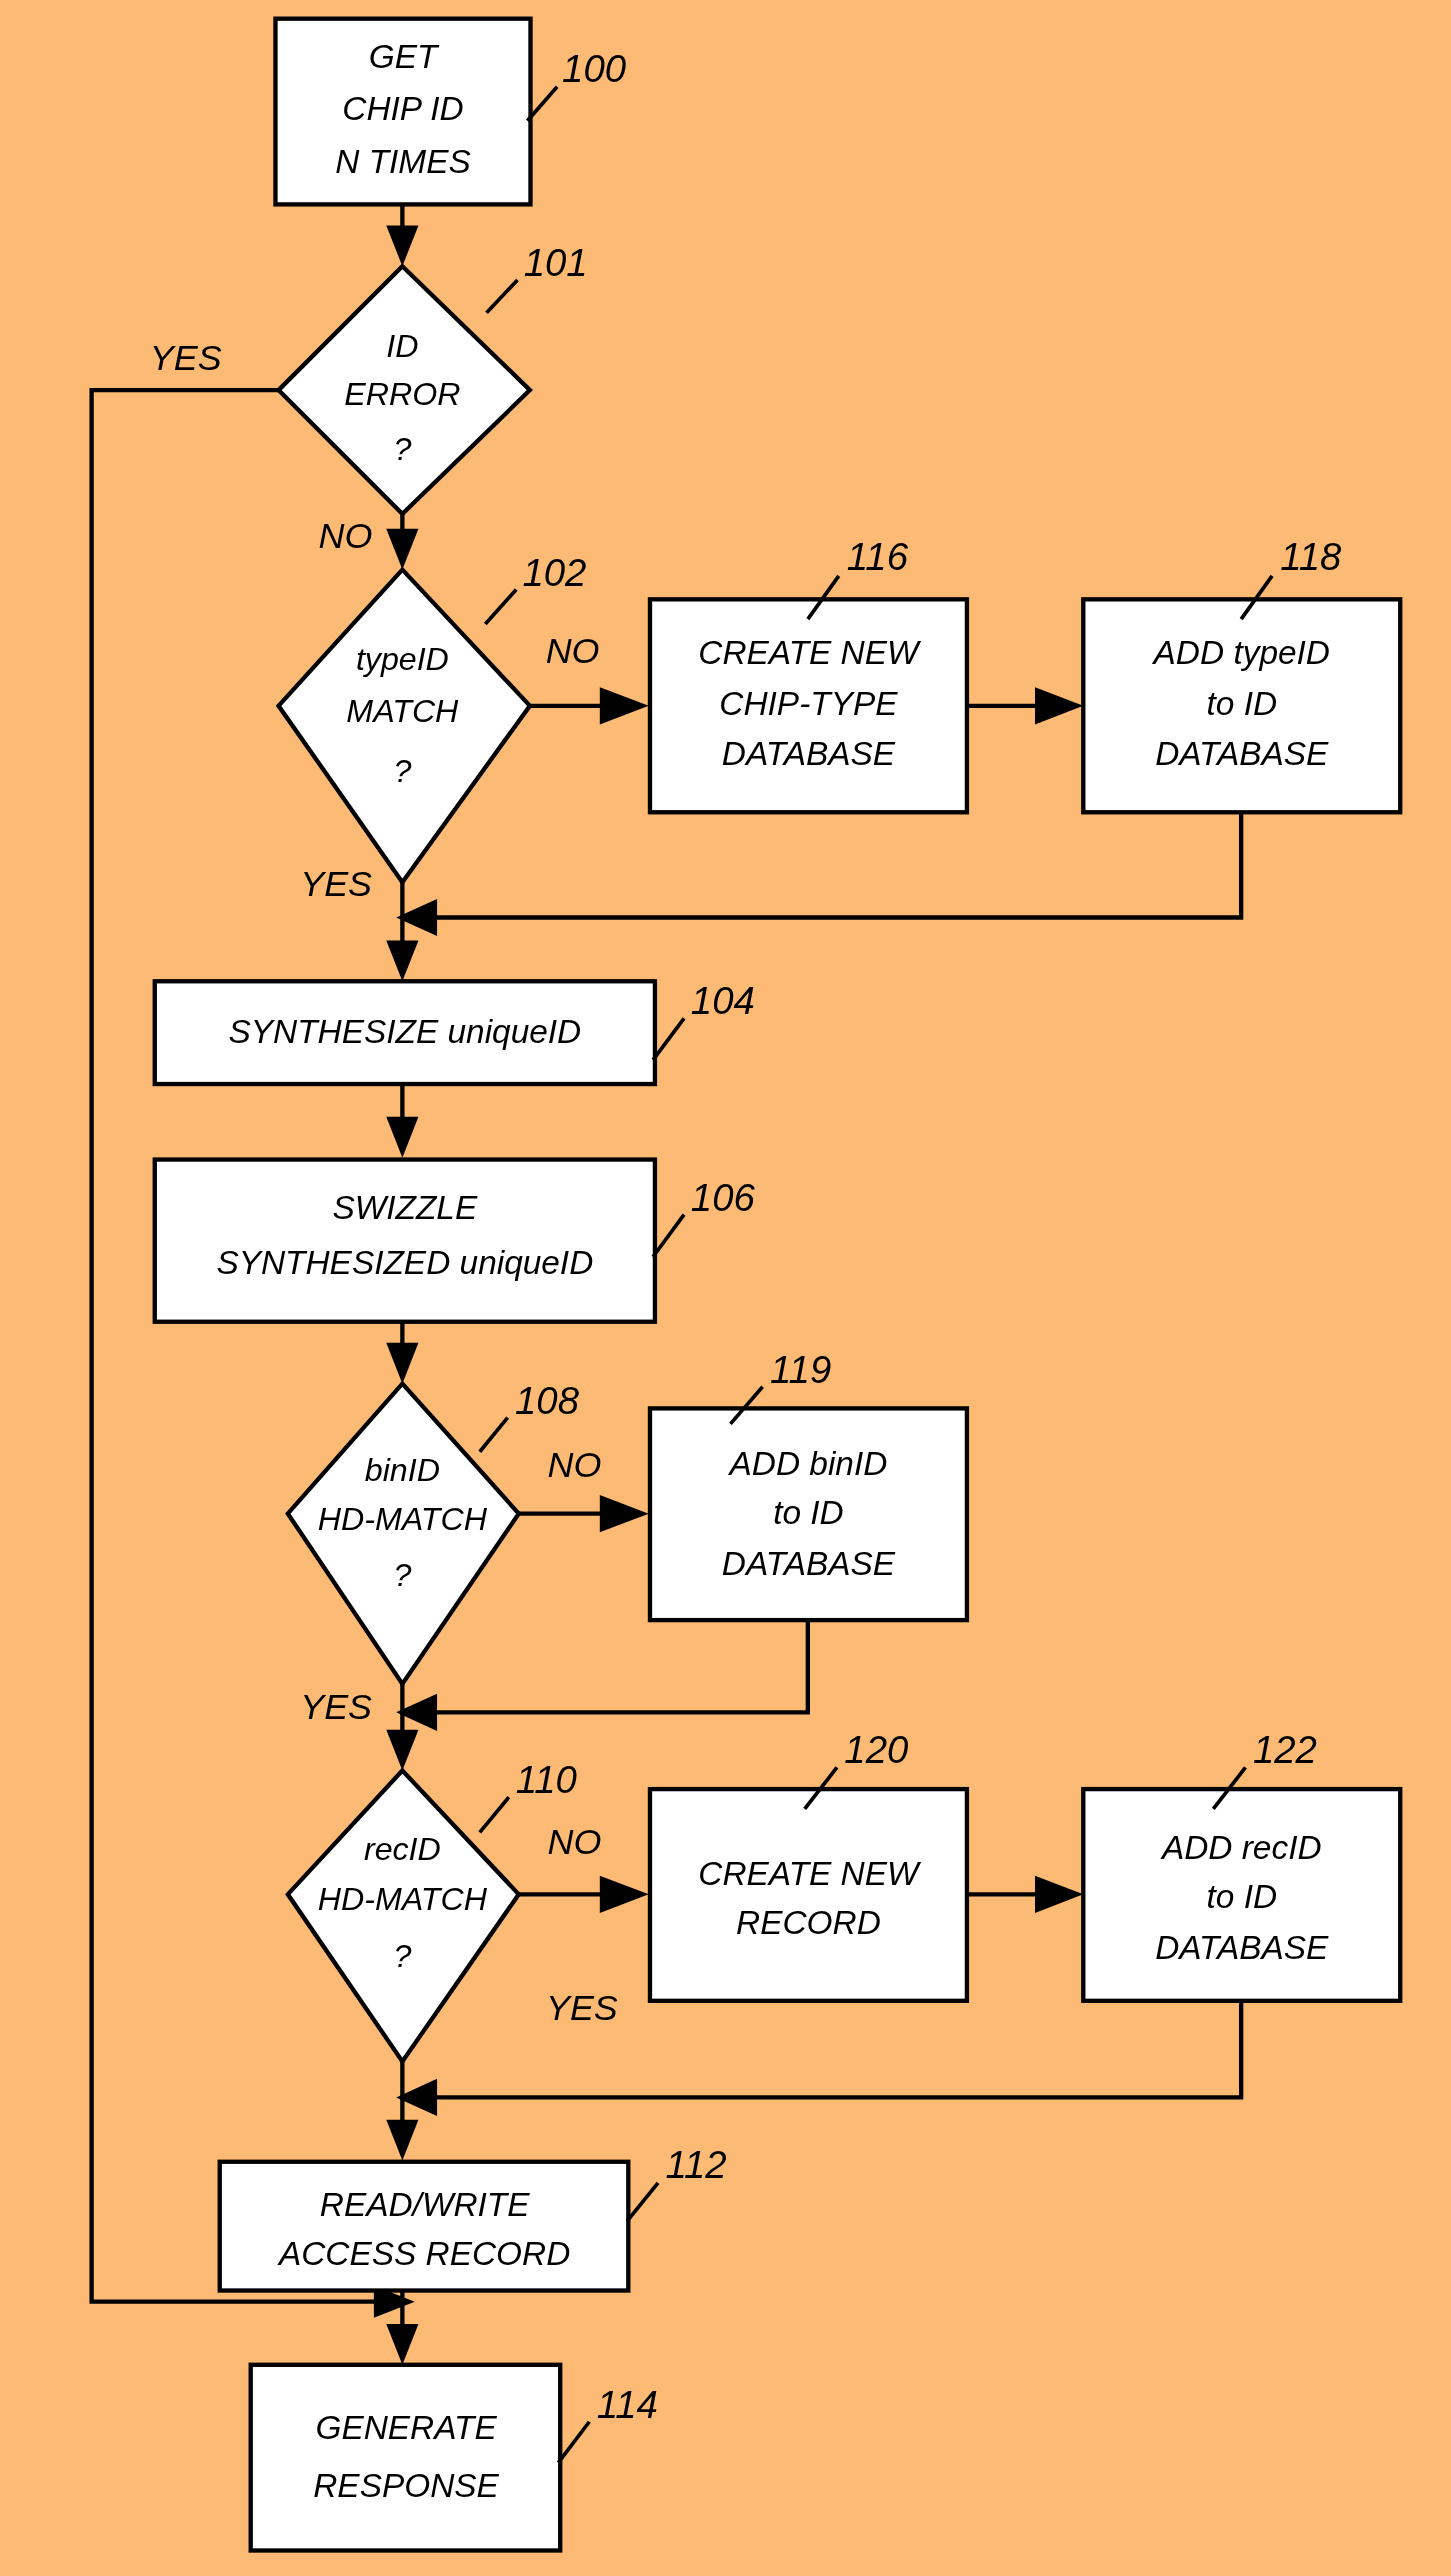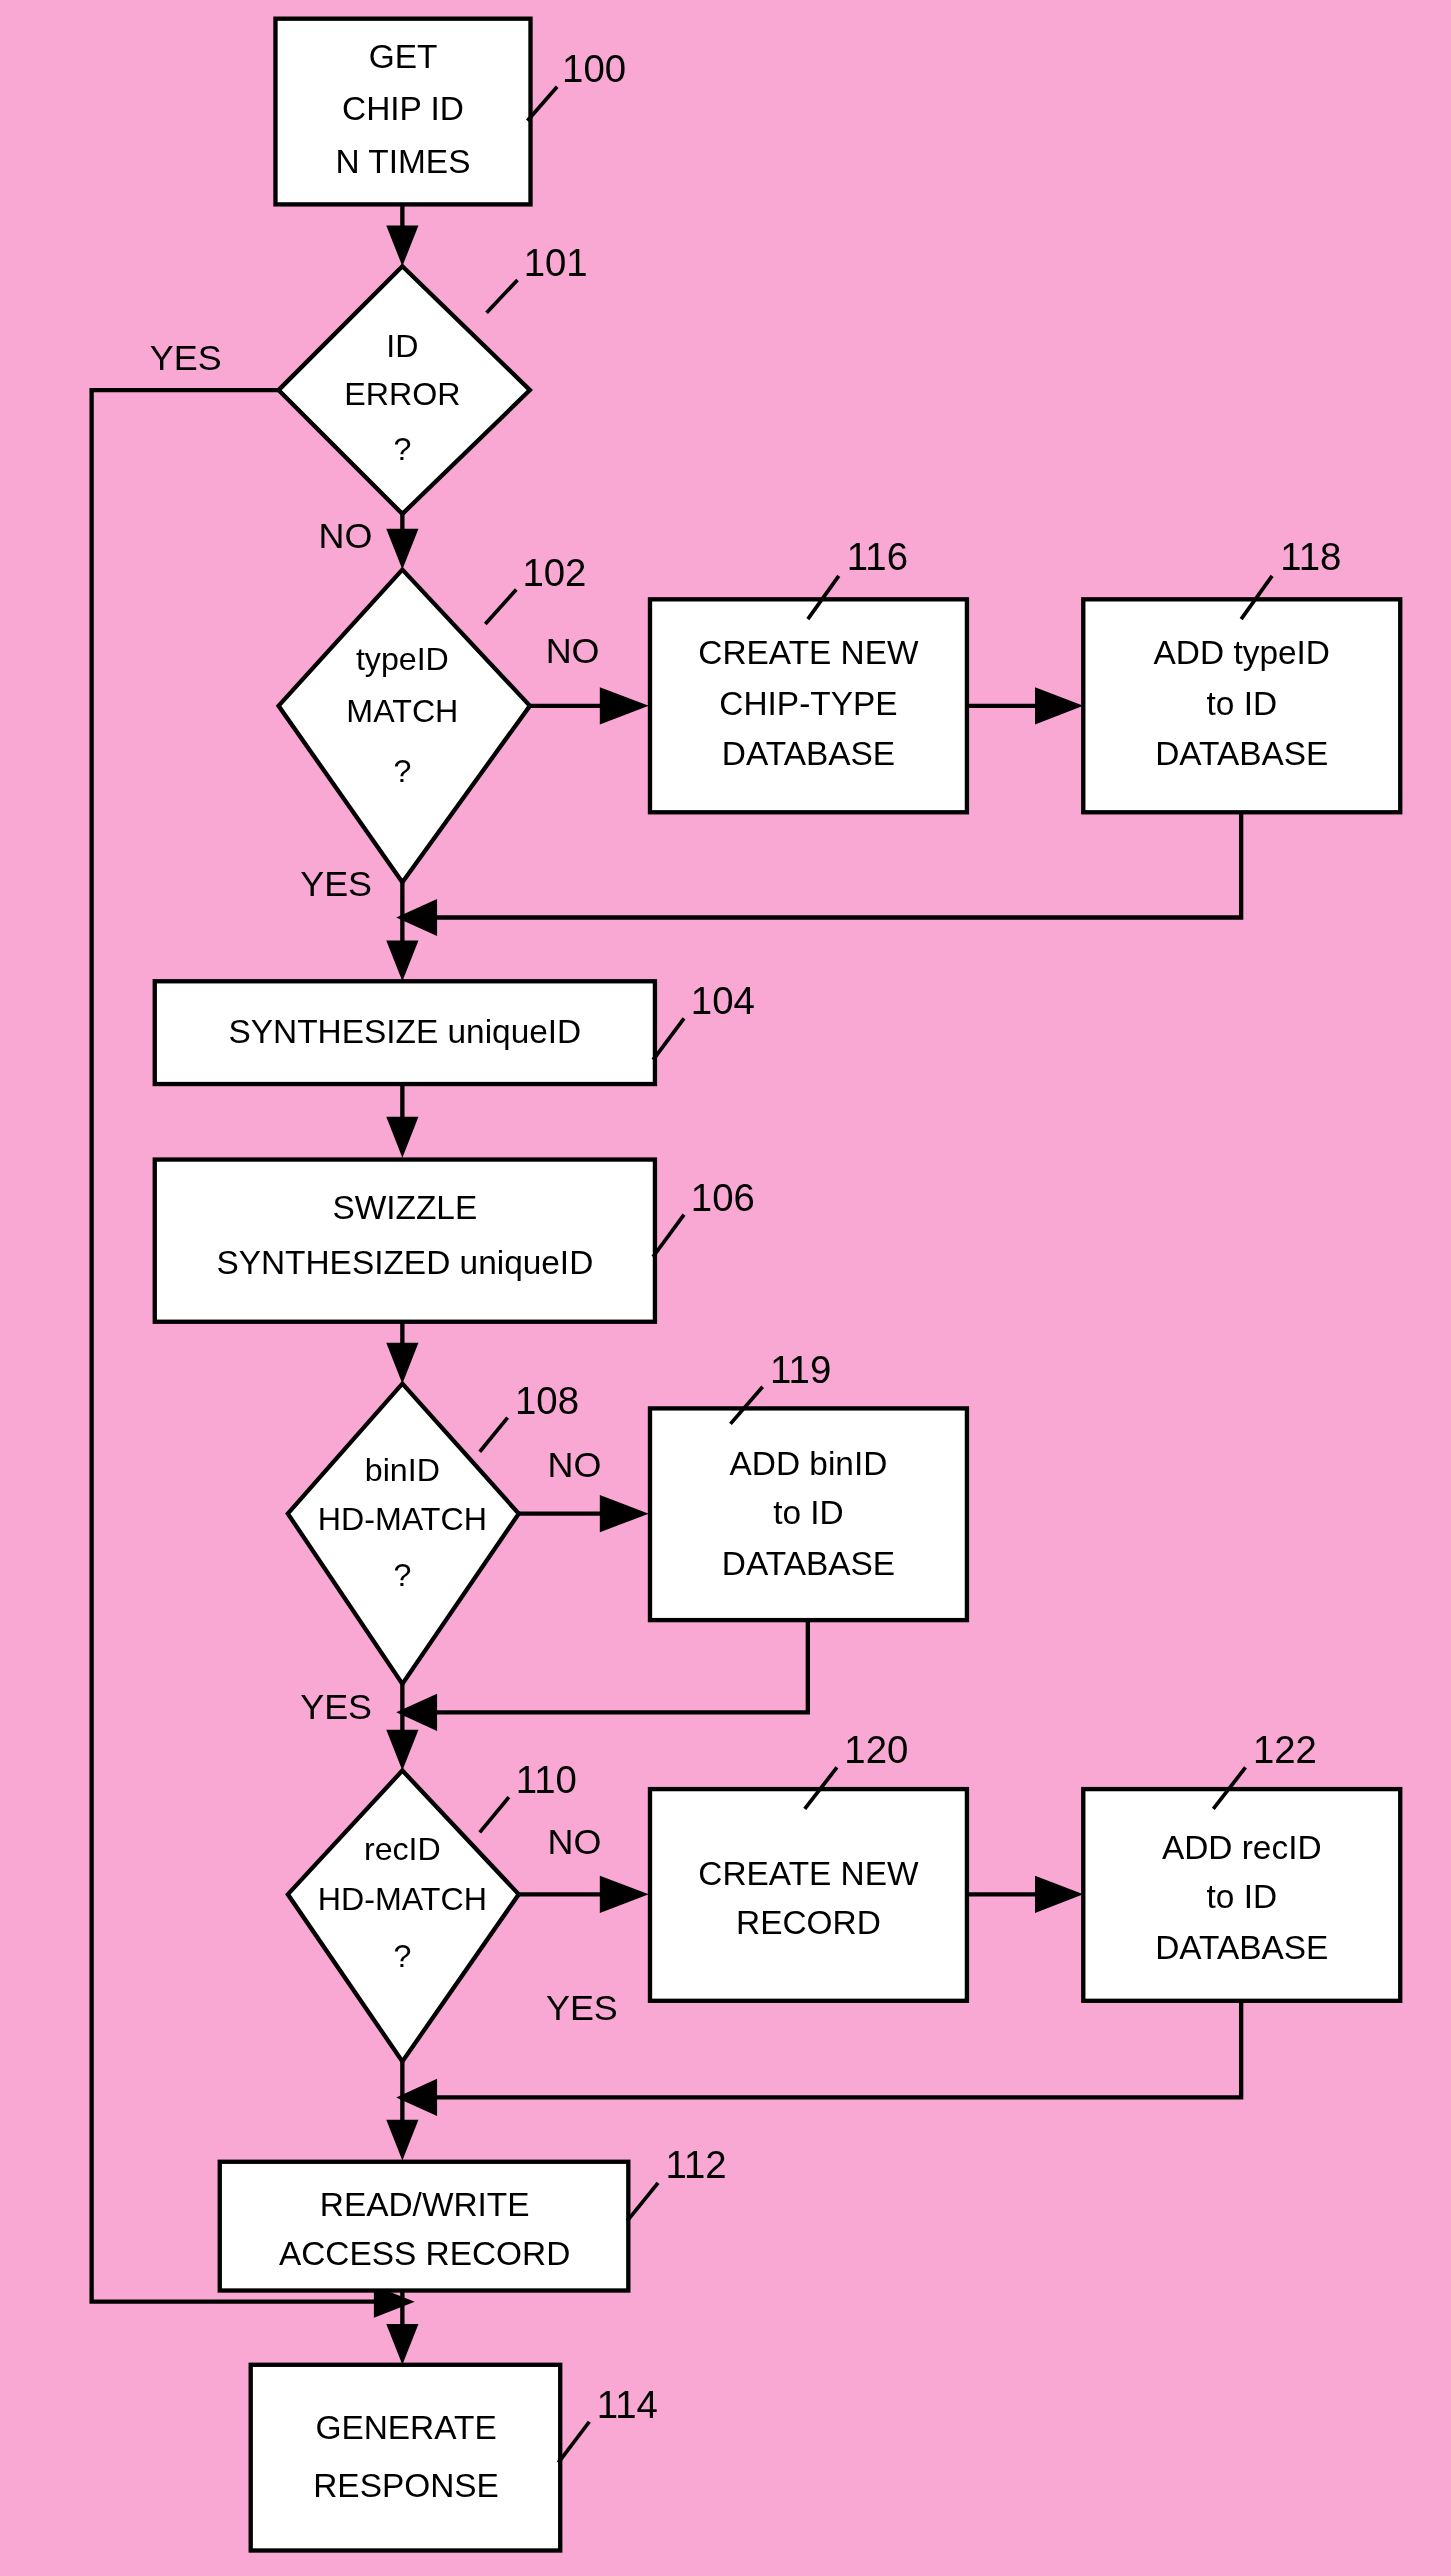--- a/index.html
+++ b/index.html
@@ -4,23 +4,24 @@
 <style>
   html, body {
     margin: 0;
     padding: 0;
     background: #ffffff;
   }
   #figure {
     position: relative;
     width: 1451px;
     height: 2576px;
-    background: #f9a8d4;
+    background: #fdba74;
     font-family: "Liberation Sans", sans-serif;
     overflow: hidden;
+    font-style: italic;
   }
   svg.flow {
     position: absolute;
     top: 0;
     left: 0;
     width: 1451px;
     height: 2576px;
   }
   .shape {
     fill: #ffffff;

